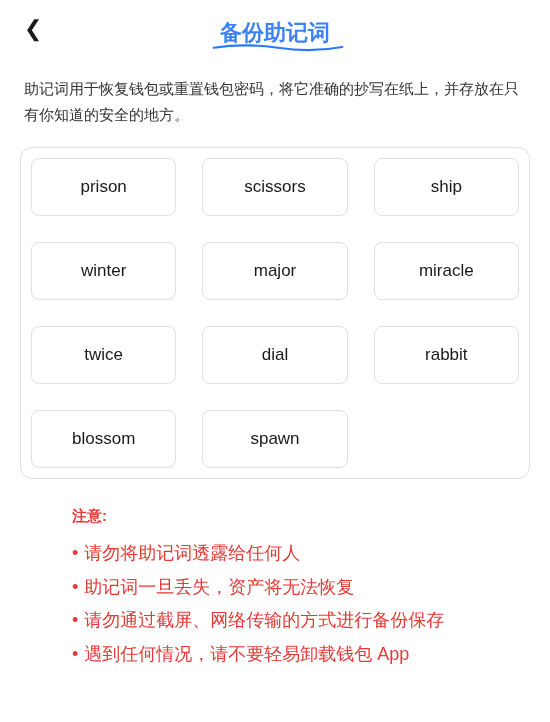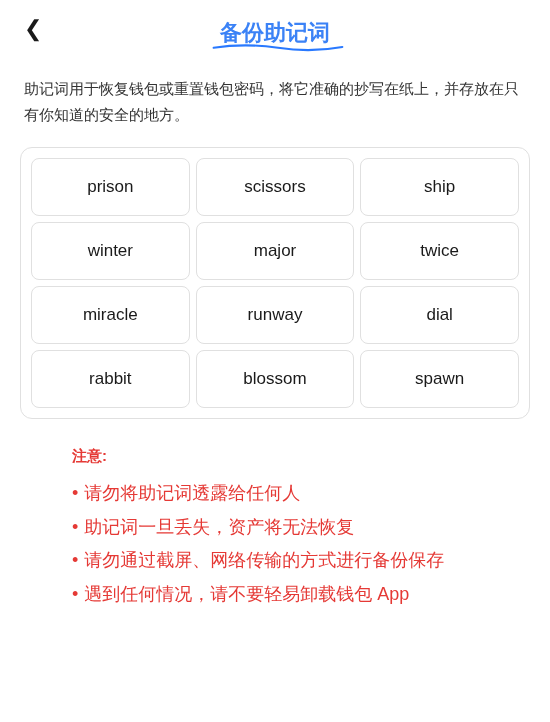--- a/index.html
+++ b/index.html
@@ -72,21 +72,21 @@
       margin: 0 20px;
       border: 1.5px solid #e0e0e0;
       border-radius: 12px;
       padding: 10px;
       background: #ffffff;
     }
 
     .mnemonic-grid {
       display: grid;
       grid-template-columns: repeat(3, 1fr);
-      gap: 6px;
+      gap: 26px;
     }
 
     .mnemonic-cell {
       border: 1.5px solid #e0e0e0;
       border-radius: 8px;
       display: flex;
       align-items: center;
       justify-content: center;
       padding: 18px 8px;
       font-size: 17px;
@@ -143,23 +143,22 @@
 
 <div class="description">助记词用于恢复钱包或重置钱包密码，将它准确的抄写在纸上，并存放在只有你知道的安全的地方。</div>
 
 <div class="mnemonic-grid-container">
   <div class="mnemonic-grid" id="mnemonic-grid">
   <div class="mnemonic-cell">prison</div>
       <div class="mnemonic-cell">scissors</div>
       <div class="mnemonic-cell">ship</div>
       <div class="mnemonic-cell">winter</div>
       <div class="mnemonic-cell">major</div>
+      <div class="mnemonic-cell">miracle</div>
       <div class="mnemonic-cell">twice</div>
-      <div class="mnemonic-cell">miracle</div>
-      <div class="mnemonic-cell">runway</div>
       <div class="mnemonic-cell">dial</div>
       <div class="mnemonic-cell">rabbit</div>
       <div class="mnemonic-cell">blossom</div>
       <div class="mnemonic-cell">spawn</div>
     </div>
 </div>
 
 <div class="notice-section">
   <div class="notice-title">注意:</div>
   <ul class="notice-list" id="notice-list">

